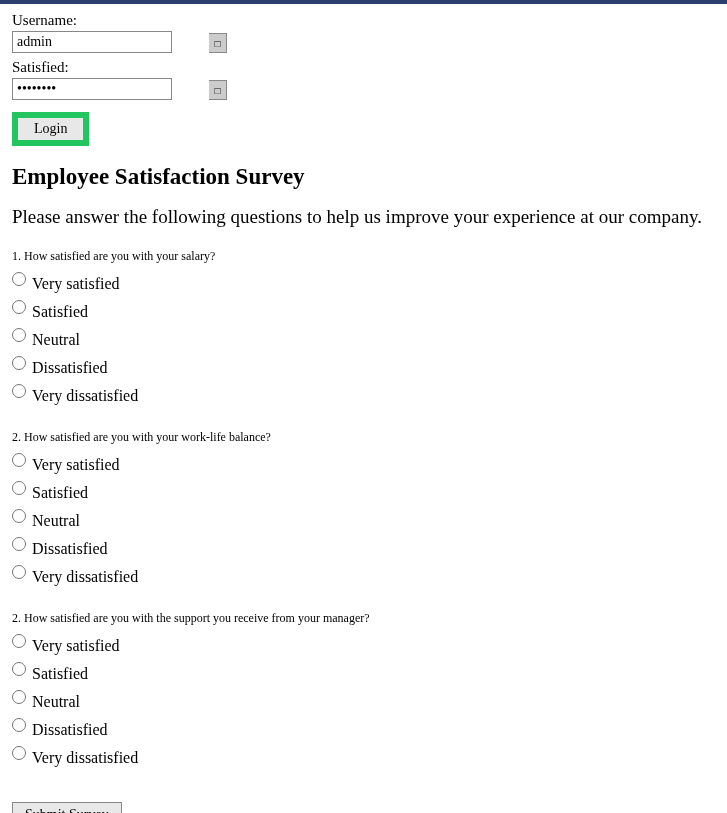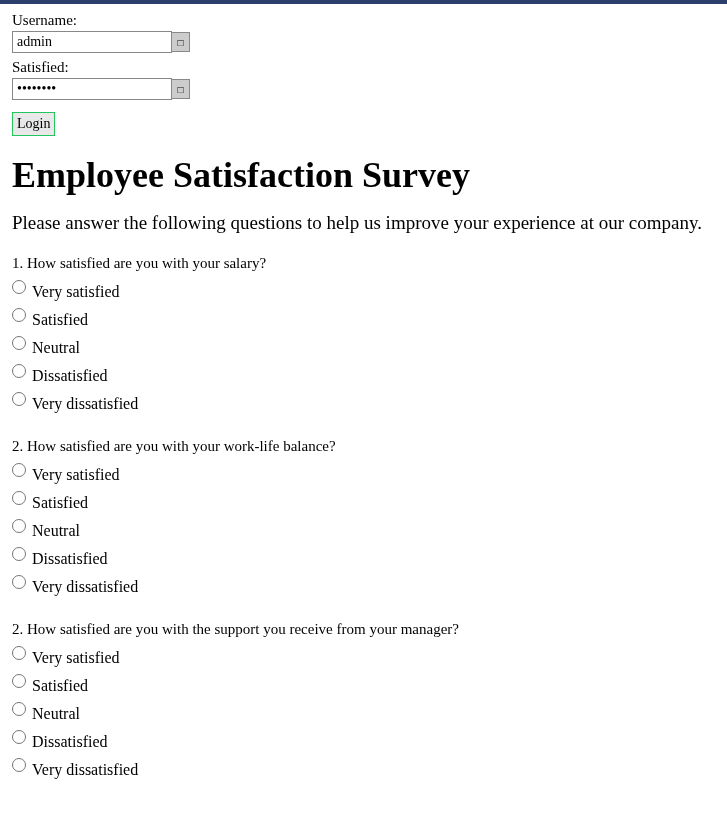--- a/index.html
+++ b/index.html
@@ -15,22 +15,23 @@
     .login-section {
       margin-bottom: 18px;
     }
     .login-label {
       display: block;
       font-size: 15px;
       margin-bottom: 2px;
     }
     .login-input-wrapper {
       display: flex;
-      align-items: center;
+      align-items: flex-end;
       margin-bottom: 6px;
+      gap: 37px;
     }
     .login-input {
       border: 1px solid #888;
       padding: 2px 4px;
       font-size: 14px;
       width: 160px;
       height: 22px;
       font-family: Times New Roman, serif;
     }
     .input-icon {
@@ -39,44 +40,44 @@
       background: #ccc;
       border: 1px solid #888;
       border-left: none;
       display: flex;
       align-items: center;
       justify-content: center;
       font-size: 10px;
       cursor: pointer;
     }
     .login-btn {
-      border: 1px solid #22c55e;
+      border: 6px solid #22c55e;
       background: #e8e8e8;
-      padding: 3px 4px;
+      padding: 3px 16px;
       font-size: 14px;
       font-family: Times New Roman, serif;
       cursor: pointer;
       margin-top: 6px;
     }
     h1 {
-      font-size: 36px;
+      font-size: 23px;
       font-weight: bold;
       margin-bottom: 14px;
       margin-top: 4px;
     }
     .intro-text {
       font-size: 19px;
       margin-bottom: 18px;
       line-height: 1.4;
     }
     .question-block {
       margin-bottom: 22px;
     }
     .question-title {
-      font-size: 15px;
+      font-size: 12px;
       margin-bottom: 8px;
     }
     .radio-option {
       display: flex;
       margin-bottom: 4px;
       font-size: 16px;
       line-height: 1.5;
     }
     .radio-option input[type="radio"] {
       margin-right: 6px;

